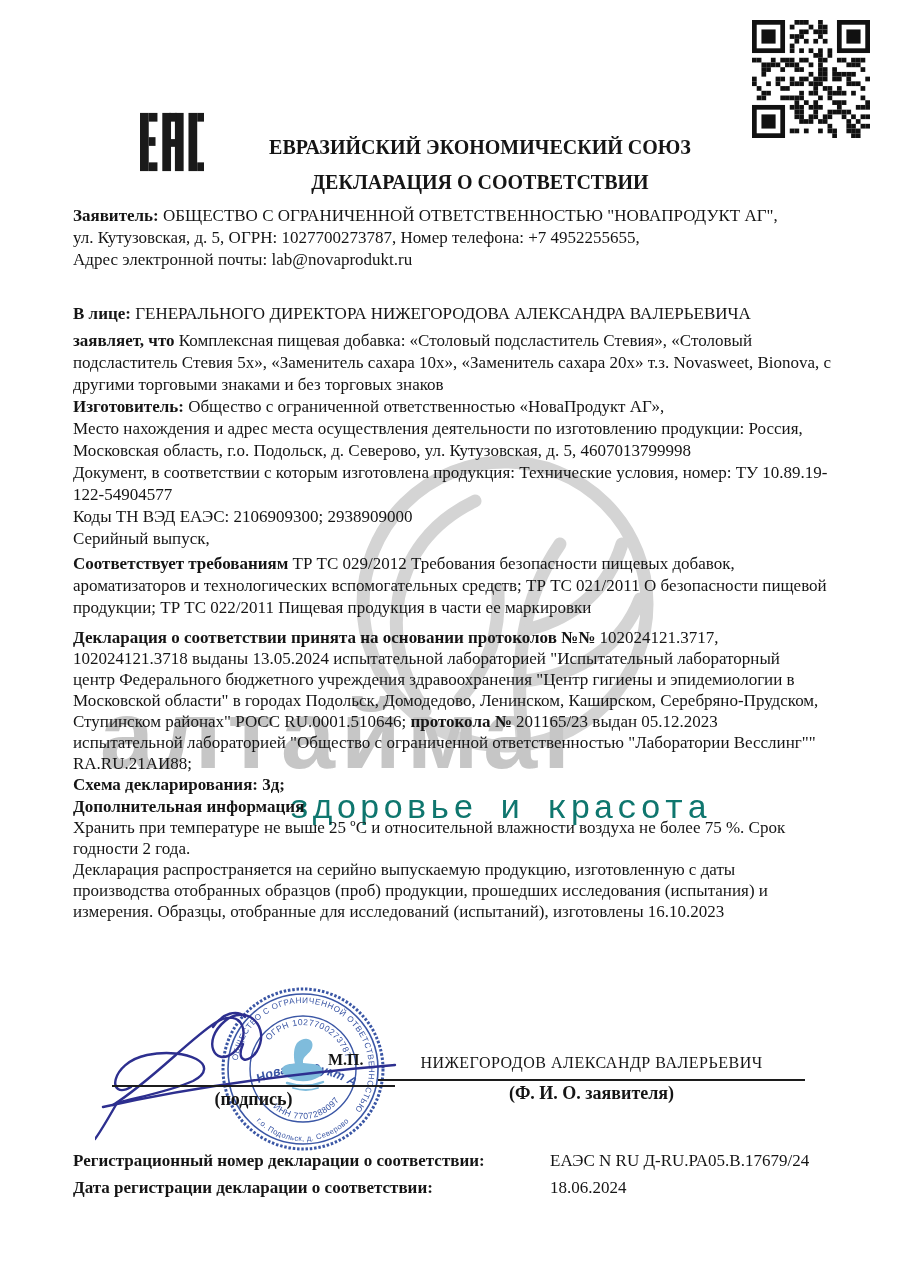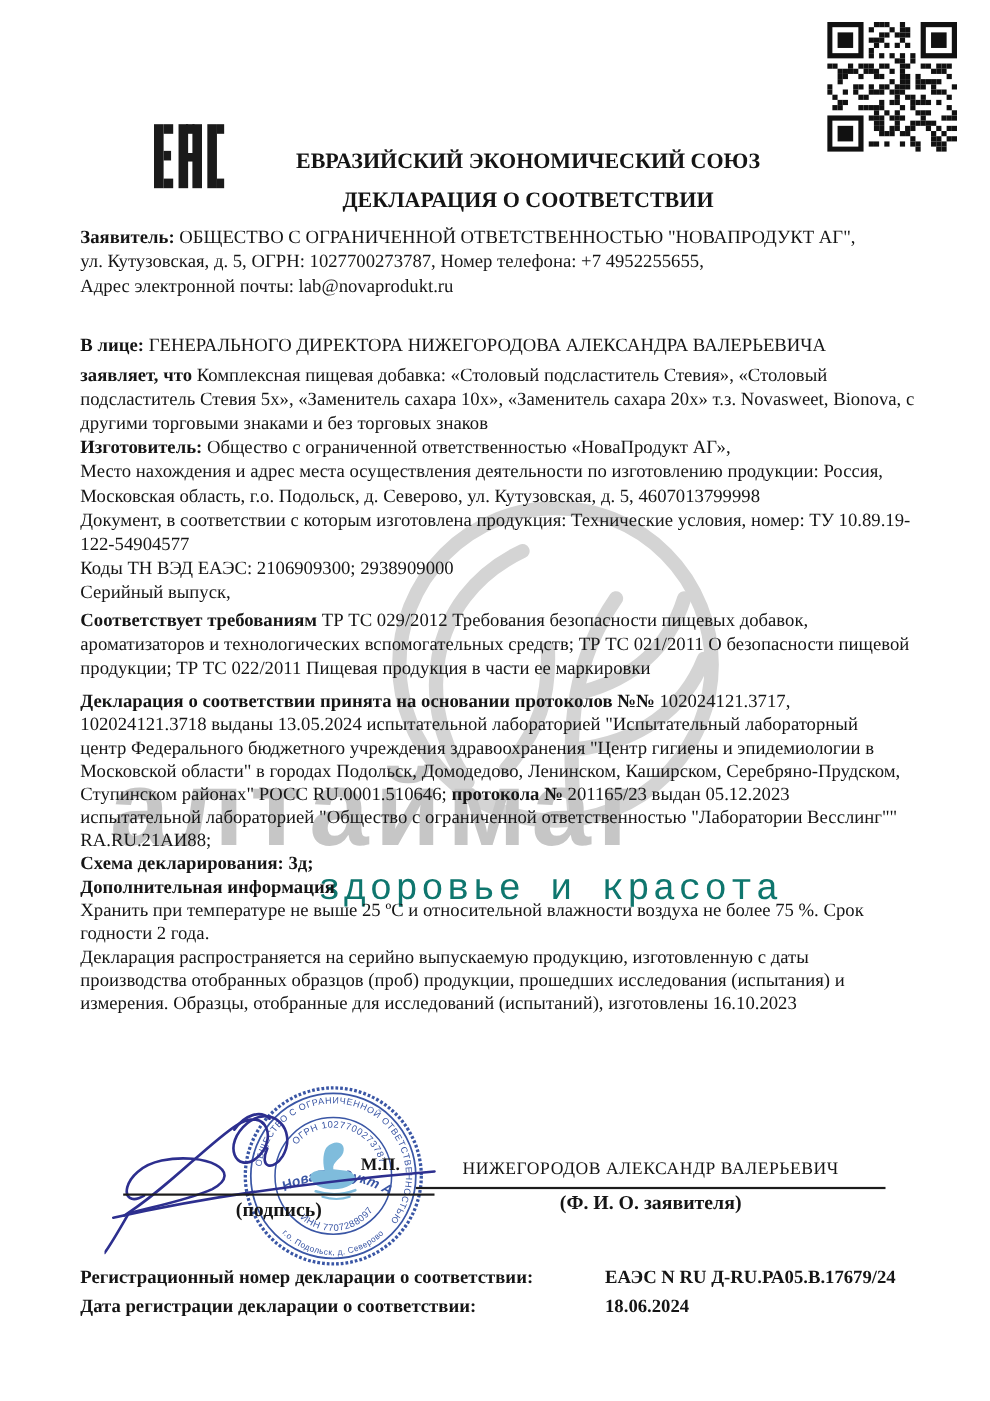--- a/index.html
+++ b/index.html
@@ -19,21 +19,21 @@
           letter-spacing:3px;color:#0f766e;}
   .z0{z-index:0;} .z2{z-index:2;} .z3{z-index:3;}
   
   .sig-line{border-top:2px solid #1c1c1c;height:0;}
   .caption{font-weight:bold;font-size:18px;text-align:center;}
   .name-line{font-size:16px;letter-spacing:0.5px;}
   .mp{font-weight:bold;font-size:16px;}
   
   .reg-row{position:relative;height:27px;font-size:17px;}
   .reg-label{font-weight:bold;}
-  .reg-value{position:absolute;left:477px;top:0;font-weight:bold;}
+  .reg-value{position:absolute;left:477px;top:0;font-weight:normal;}
   .stamp-ring{font-family:"Liberation Sans",sans-serif;}
 </style>
 </head>
 <body>
 
 <div class="page">
 
   <svg class="abs z0" style="left:350px;top:449px;" width="310" height="310" viewBox="0 0 310 310">
     <g fill="none" stroke="#d4d4d4" stroke-width="13" stroke-linecap="round">
       <circle cx="155" cy="155" r="142"></circle>

